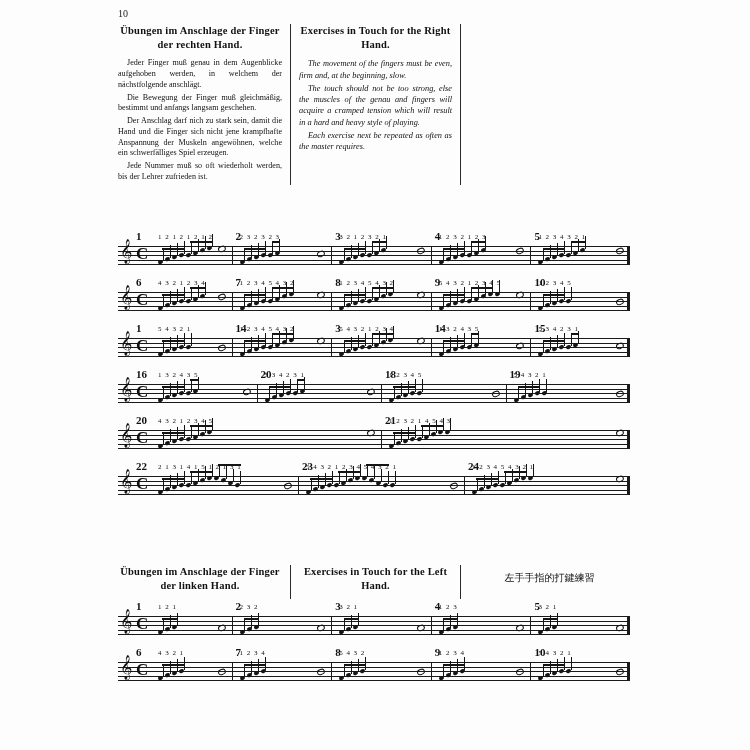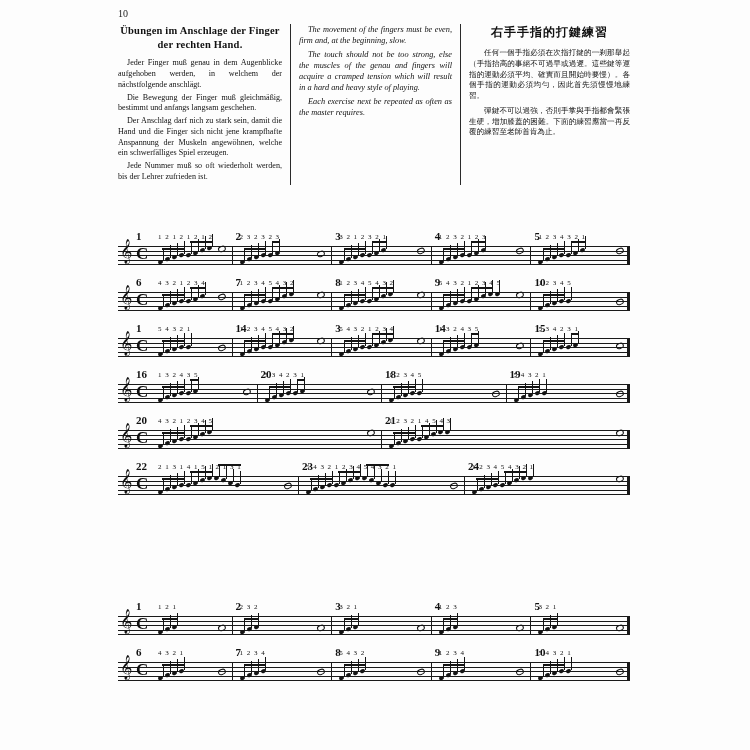--- a/index.html
+++ b/index.html
@@ -227,30 +227,26 @@
 
     <div class="col col-de">
       <div class="head-title">Übungen im Anschlage der Finger der rechten Hand.</div>
       <p class="para">Jeder Finger muß genau in dem Augenblicke aufgehoben werden, in welchem der nächstfolgende anschlägt.</p>
       <p class="para">Die Bewegung der Finger muß gleichmäßig, bestimmt und anfangs langsam geschehen.</p>
       <p class="para">Der Anschlag darf nich zu stark sein, damit die Hand und die Finger sich nicht jene krampfhafte Anspannung der Muskeln angewöhnen, welche ein schwerfälliges Spiel erzeugen.</p>
       <p class="para">Jede Nummer muß so oft wiederholt werden, bis der Lehrer zufrieden ist.</p>
     </div>
 
     <div class="col col-en">
+      <div class="head-title">Exercises in Touch for the Right Hand.</div>
       <p class="para para-en">The movement of the fingers must be even, firm and, at the beginning, slow.</p>
       <p class="para para-en">The touch should not be too strong, else the muscles of the genau and fingers will acquire a cramped tension which will result in a hard and heavy style of playing.</p>
       <p class="para para-en">Each exercise next be repeated as often as the master requires.</p>
     </div>
 
-    <div class="col col-zh">
-      <div class="head-title-zh">右手手指的打鍵練習</div>
-      <p class="para-zh">任何一個手指必須在次指打鍵的一剎那舉起（手指抬高的事絕不可過早或過遲。這些鍵等運指的運動必須平均、確實而且開始時要慢）。各個手指的運動必須均勻，因此首先須慢慢地練習。</p>
-      <p class="para-zh">彈鍵不可以過強，否則手掌與手指都會緊張生硬，增加膝蓋的困難。下面的練習應當一再反覆的練習至老師首肯為止。</p>
-    </div>
   </div>
 
   <div class="systems">
       <div class="system">
         <div class="staff-wrap">
           <span class="staff-lines">
             <i></i>
             <i></i>
             <i></i>
             <i></i>
@@ -1020,20 +1016,31 @@
             <span class="beam" style="left:386.4px; top:-5.25px; width:22.2px;"></span>
             <span class="nh" style="left:410px; top:0px;"></span>
             <span class="stem" style="left:414.6px; top:-12px;"></span>
             <span class="nh hollow" style="left:498px; top:0px;"></span>
           </span>
           <span class="barline thick" style="left:509px;"></span>
         </div>
       </div>
     </div>
 
+  <div class="header-block-2">
+    <div class="col col-de">
+      <div class="head-title">Übungen im Anschlage der Finger der linken Hand.</div>
+    </div>
+    <div class="col col-en">
+      <div class="head-title">Exercises in Touch for the Left Hand.</div>
+    </div>
+    <div class="col col-zh">
+      <div class="zh-small-title">左手手指的打鍵練習</div>
+    </div>
+  </div>
 
   <div class="systems-2">
       <div class="system">
         <div class="staff-wrap">
           <span class="staff-lines">
             <i></i>
             <i></i>
             <i></i>
             <i></i>
             <i></i>

